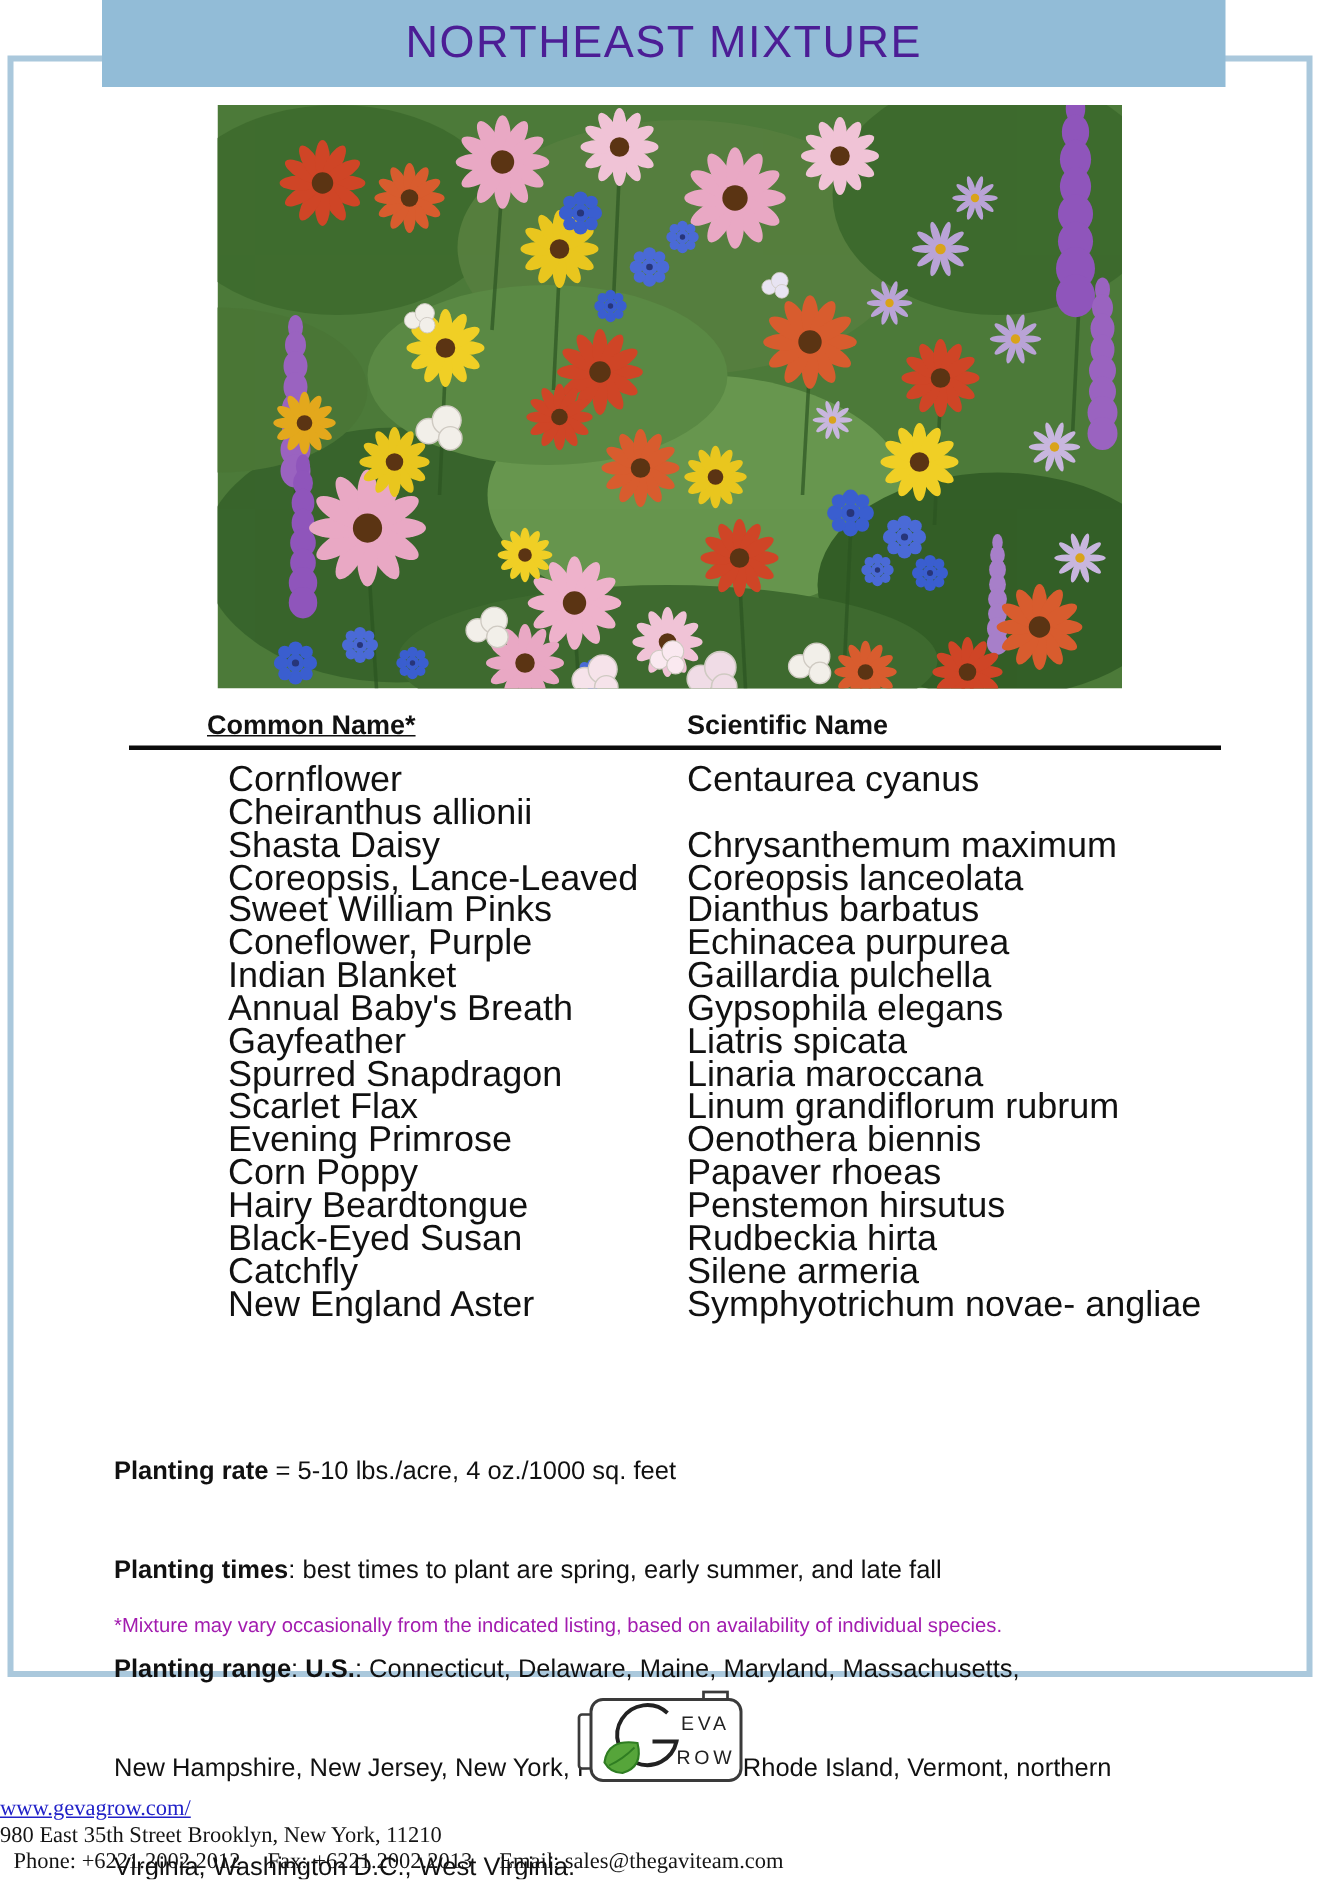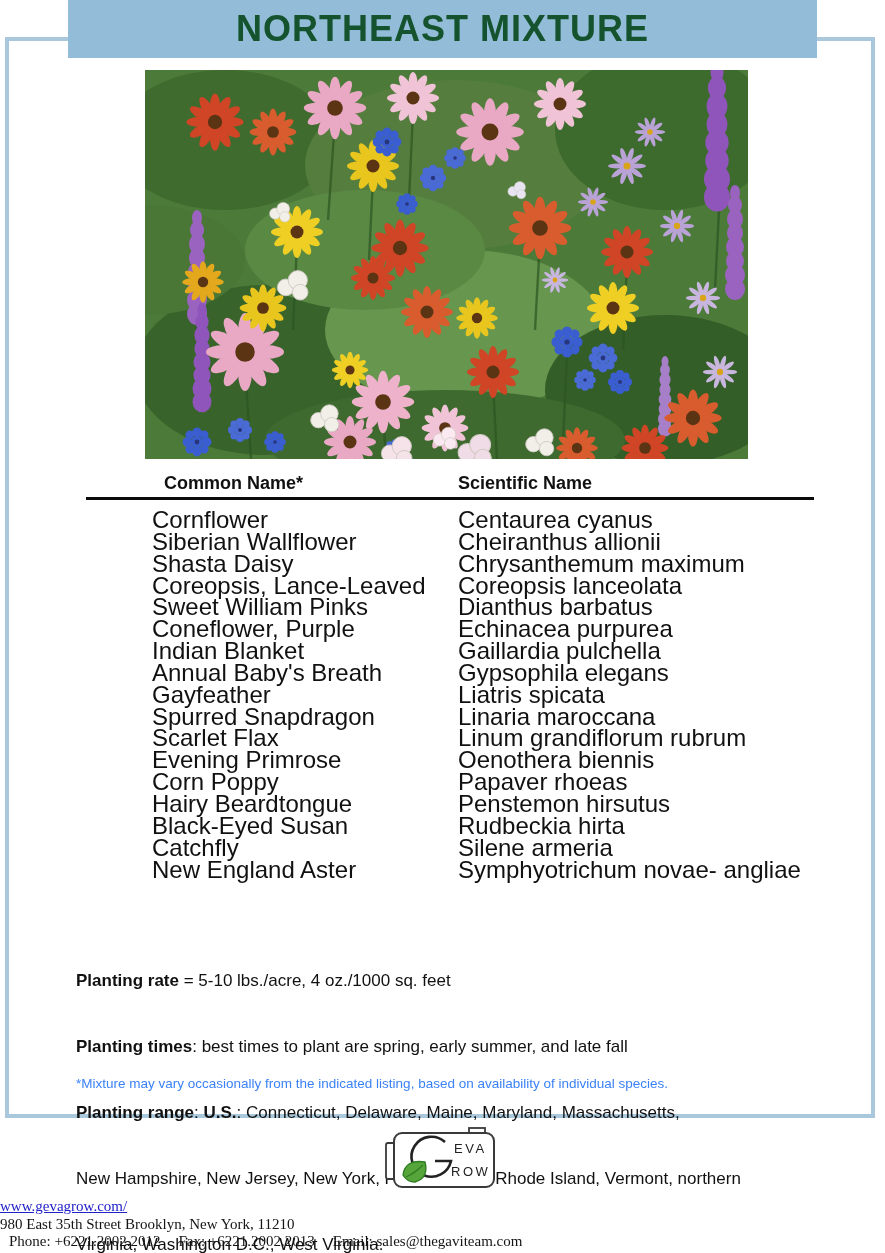--- a/index.html
+++ b/index.html
@@ -7,34 +7,34 @@
     --frame-blue:#aac8dc;
     --link-blue:#2121c8;
   }
   html,body{margin:0;padding:0;background:#ffffff;}
   .page{position:relative;width:885px;height:1253px;background:#fff;overflow:hidden;
         font-family:"Liberation Sans",sans-serif;color:#111;}
   .frame{position:absolute;left:5px;top:37px;width:862px;height:1073px;
          border:4px solid var(--frame-blue);}
   .banner{position:absolute;left:68px;top:0;width:749px;height:58px;
           background:var(--banner-blue);display:flex;align-items:center;justify-content:center;}
-  .banner span{color:#14532d;font-weight:bold;font-size:36px;letter-spacing:1px;}
+  .banner span{color:#4c1d95;font-weight:normal;font-size:30px;letter-spacing:1px;}
   .photo{position:absolute;left:145px;top:70px;width:603px;height:389px;display:block;}
   .col-h{position:absolute;top:473px;font-size:18px;font-weight:bold;white-space:nowrap;}
-  .col-h.common{left:164px;}
+  .col-h.common{left:138px;text-decoration:underline;}
   .col-h.sci{left:458px;}
   .rule{position:absolute;left:86px;top:497px;width:728px;height:3px;background:#0b0b0b;}
   .rows{position:absolute;left:152px;top:509px;width:640px;}
   .row{display:flex;font-size:24px;line-height:21.85px;white-space:nowrap;}
   .row .c1{width:306px;flex:0 0 306px;}
   .row .c2{flex:1;}
   .planting{position:absolute;left:76px;top:926px;width:794px;font-size:17px;
             line-height:22px;white-space:pre-wrap;}
   .planting b{font-weight:bold;}
-  .footnote{position:absolute;left:76px;top:1076px;width:760px;font-size:13.5px;color:#3b82f6;}
+  .footnote{position:absolute;left:76px;top:1076px;width:760px;font-size:13.5px;color:#a21caf;}
   .logo{position:absolute;left:383px;top:1126px;width:120px;height:68px;display:block;}
   .footer{position:absolute;left:0;top:1198px;width:885px;
           font-family:"Liberation Serif",serif;font-size:15px;line-height:17.5px;color:#141414;}
   .footer a{color:var(--link-blue);text-decoration:underline;cursor:pointer;}
   .contact span{margin:0 9px;}
 </style>
 </head>
 <body>
 
 <div class="page">
@@ -206,21 +206,20 @@
   <div class="col-h common">Common Name*</div>
   <div class="col-h sci">Scientific Name</div>
   <div class="rule"></div>
   <div class="rows">
     <div class="row">
       <div class="c1">Cornflower</div>
       <div class="c2">Centaurea cyanus</div>
     </div>
 
     <div class="row">
-      <div class="c1">Siberian Wallflower</div>
       <div class="c2">Cheiranthus allionii</div>
     </div>
 
     <div class="row">
       <div class="c1">Shasta Daisy</div>
       <div class="c2">Chrysanthemum maximum</div>
     </div>
 
     <div class="row">
       <div class="c1">Coreopsis, Lance-Leaved</div>

